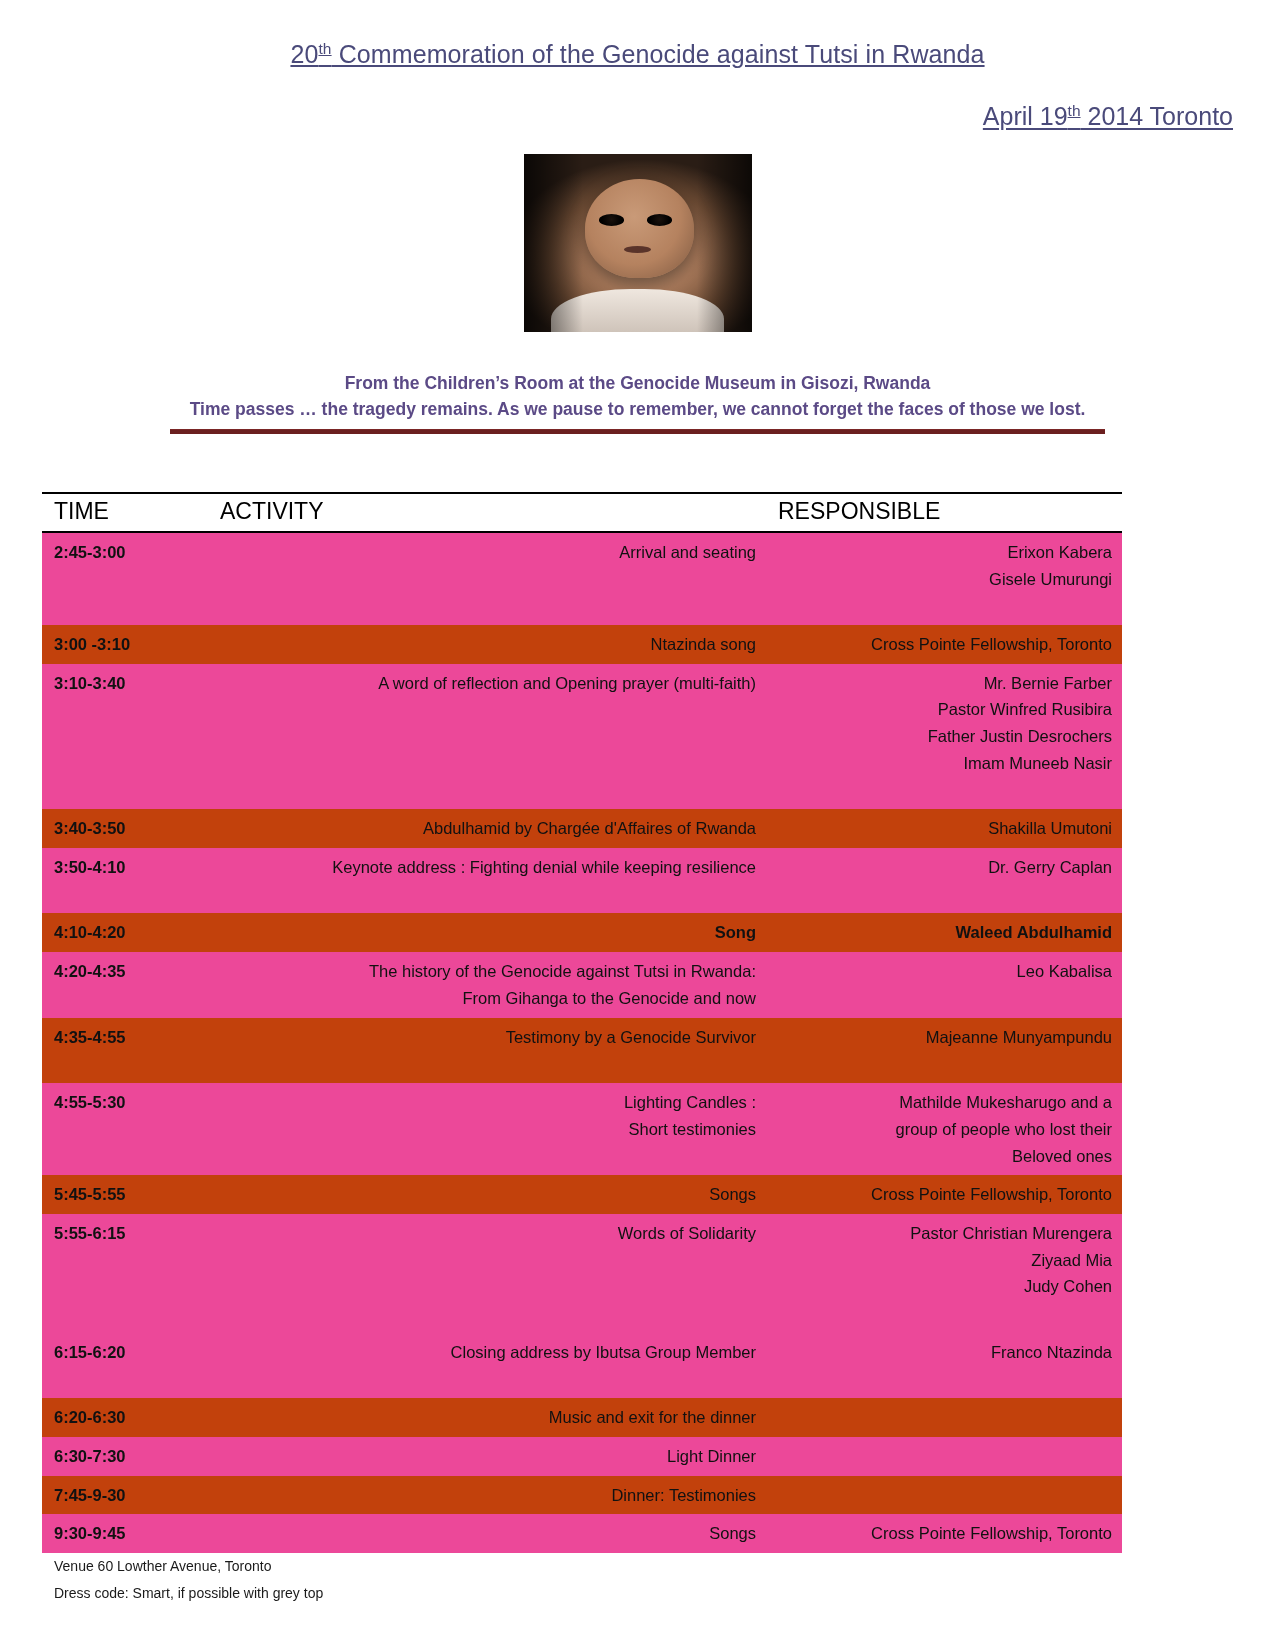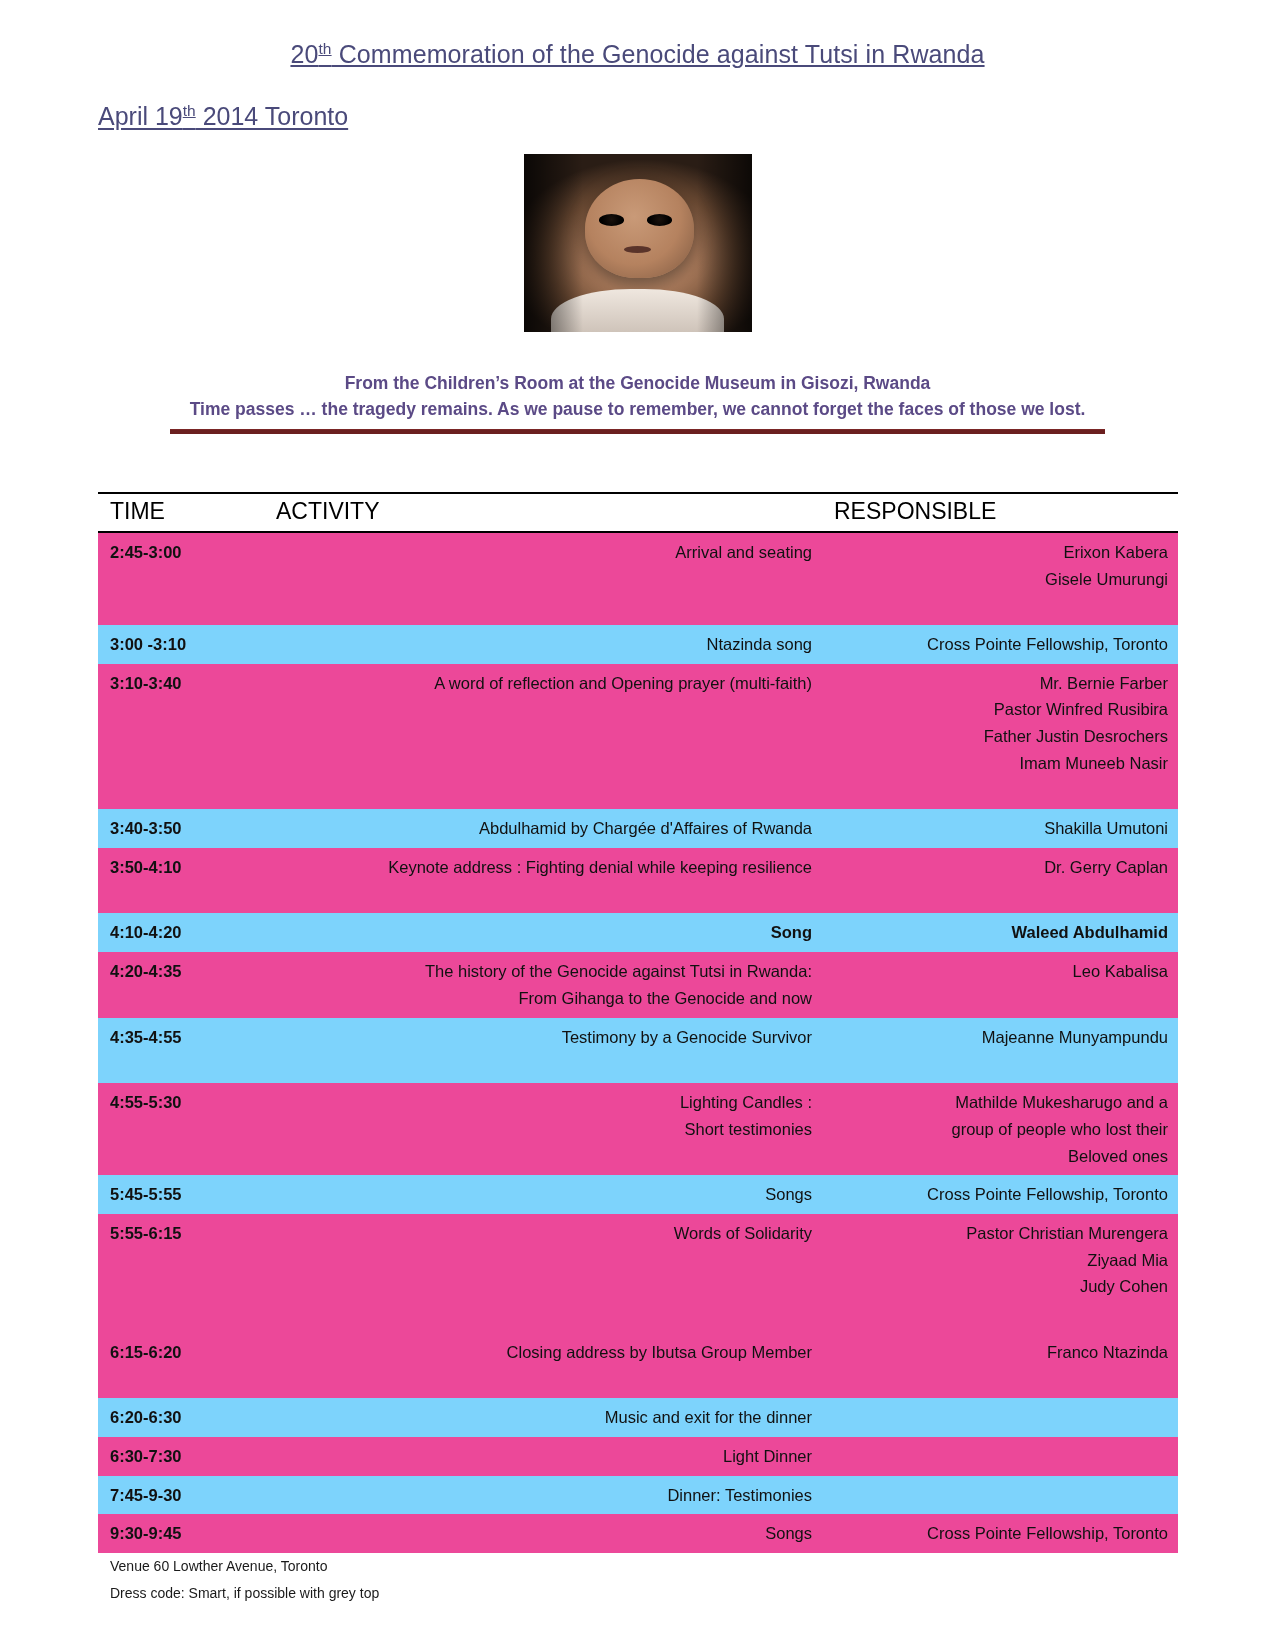--- a/index.html
+++ b/index.html
@@ -13,42 +13,42 @@
     font-family: "Liberation Sans", sans-serif;
     color: #000000;
     position: relative;
     overflow: hidden;
   }
   .page {
     width: 1275px;
     height: 1651px;
     position: relative;
     box-sizing: border-box;
-    padding: 0 98px;
+    padding: 0 42px;
     border-radius: 25px;
   }
 
   
   .doc-title {
     text-align: center;
     color: #4a4a7a;
     font-size: 25px;
     font-weight: 400;
     text-decoration: underline;
     margin: 0;
     padding-top: 40px;
     letter-spacing: 0.1px;
   }
   .doc-title sup, .doc-subtitle sup {
     font-size: 0.62em;
     vertical-align: super;
     text-decoration: underline;
   }
   .doc-subtitle {
-    text-align: left;
+    text-align: right;
     color: #4a4a7a;
     font-size: 25px;
     font-weight: 400;
     text-decoration: underline;
     margin: 0;
     padding-top: 33px;
   }
 
   
   .photo-wrap {
@@ -161,21 +161,21 @@
   }
   .agenda tbody td {
     font-size: 16.5px;
     vertical-align: top;
     padding: 6px 10px 6px 12px;
     line-height: 1.62;
     color: #111;
   }
   .agenda tbody td.time { font-weight: bold; font-size: 16.5px; }
   .agenda tbody tr.shaded td { background: #ec4899; }
-  .agenda tbody tr.plain td { background: #7dd3fc; }
+  .agenda tbody tr.plain td { background: #c2410c; }
   .agenda tbody td.bold { font-weight: bold; }
   .cell-lines span { display: block; text-align: right; }
 
   
   .footer {
     font-size: 14px;
     color: #1a1a1a;
     line-height: 1.9;
   }
   .footer div { padding-left: 12px; }

